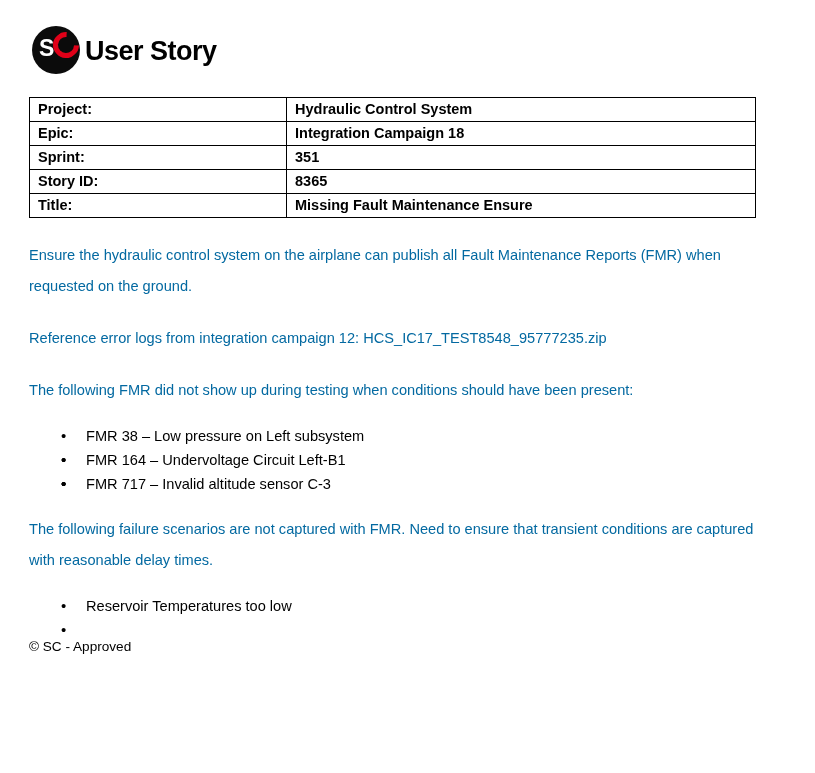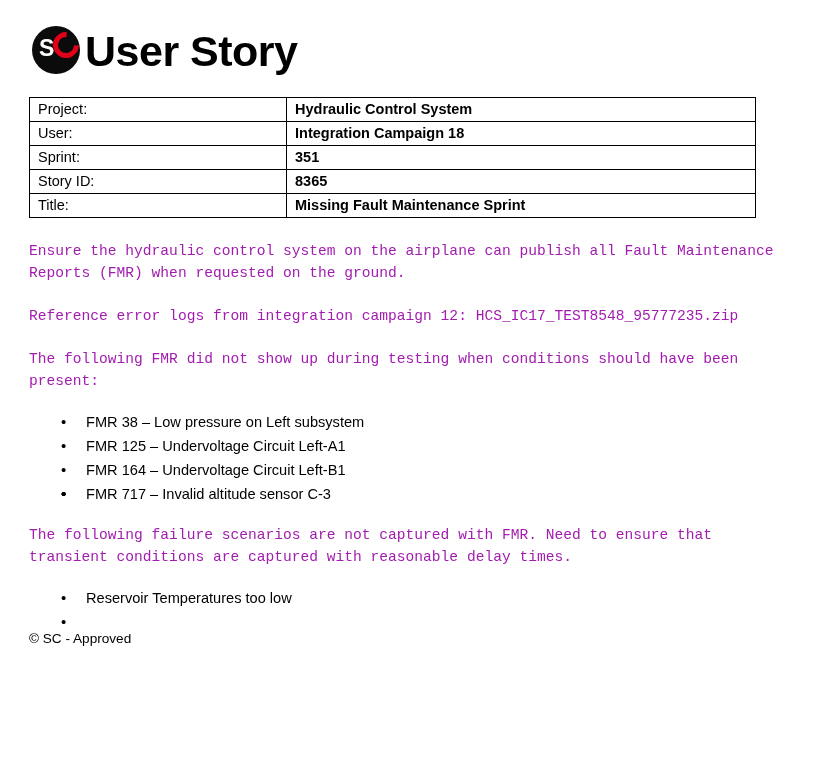--- a/index.html
+++ b/index.html
@@ -68,21 +68,21 @@
     border: 5px solid #e00018;
     border-radius: 50%;
     border-right-color: transparent;
     transform: rotate(-42deg);
     box-sizing: border-box;
     z-index: 4;
   }
   .page-title {
     font-family: "Liberation Sans", sans-serif;
     font-weight: bold;
-    font-size: 43px;
+    font-size: 27px;
     line-height: 44px;
     letter-spacing: -0.5px;
     color: #000000;
     white-space: nowrap;
   }
 
   
   .info-table {
     position: absolute;
     left: 29px;
@@ -95,40 +95,40 @@
     border: 1px solid #000000;
     height: 20px;
     padding: 1px 0 2px 8px;
     font-size: 14.5px;
     line-height: 18px;
     vertical-align: middle;
     font-family: "Liberation Sans", sans-serif;
   }
   .info-table td.label {
     width: 248px;
-    font-weight: normal;
+    font-weight: bold;
     margin-top: 48px;
   }
   .info-table td.value {
     font-weight: bold;
   }
 
   
   .body {
     position: absolute;
     left: 29px;
     top: 240px;
     width: 745px;
   }
   p.para {
     margin: 0 0 21px 0;
     font-size: 14.6px;
-    line-height: 22px;
-    font-family: Liberation Mono, monospace;
-    color: #a21caf;
+    line-height: 31px;
+    font-family: Liberation Sans, sans-serif;
+    color: #0369a1;
   }
   p.para.tight {
     margin-bottom: 18px;
   }
   ul.bullets {
     margin: 0 0 18px 0;
     padding: 0;
     list-style: none;
   }
   ul.bullets li {
@@ -169,54 +169,53 @@
     <div class="page-title">User Story</div>
   </div>
 
   <table class="info-table">
     <tbody>
       <tr>
         <td class="label">Project:</td>
         <td class="value">Hydraulic Control System</td>
       </tr>
       <tr>
-        <td class="label">User:</td>
+        <td class="label">Epic:</td>
         <td class="value">Integration Campaign 18</td>
       </tr>
       <tr>
         <td class="label">Sprint:</td>
         <td class="value">351</td>
       </tr>
       <tr>
         <td class="label">Story ID:</td>
         <td class="value">8365</td>
       </tr>
       <tr>
         <td class="label">Title:</td>
-        <td class="value">Missing Fault Maintenance Sprint</td>
+        <td class="value">Missing Fault Maintenance Ensure</td>
       </tr>
     </tbody>
   </table>
 
   <div class="body">
 
     <p class="para">Ensure the hydraulic control system on the airplane can publish all Fault Maintenance Reports (FMR) when requested on the ground.</p>
 
     <p class="para">Reference error logs from integration campaign 12: HCS_IC17_TEST8548_95777235.zip</p>
 
     <p class="para tight">The following FMR did not show up during testing when conditions should have been present:</p>
 
     <ul class="bullets">
       <li>
         <span class="marker">•</span>
         <span>FMR 38 – Low pressure on Left subsystem</span>
       </li>
       <li>
         <span class="marker">•</span>
-        <span>FMR 125 – Undervoltage Circuit Left-A1</span>
       </li>
       <li>
         <span class="marker">•</span>
         <span>FMR 164 – Undervoltage Circuit Left-B1</span>
       </li>
       <li>
         <span class="marker">•</span>
       </li>
       <li>
         <span class="marker">•</span>

